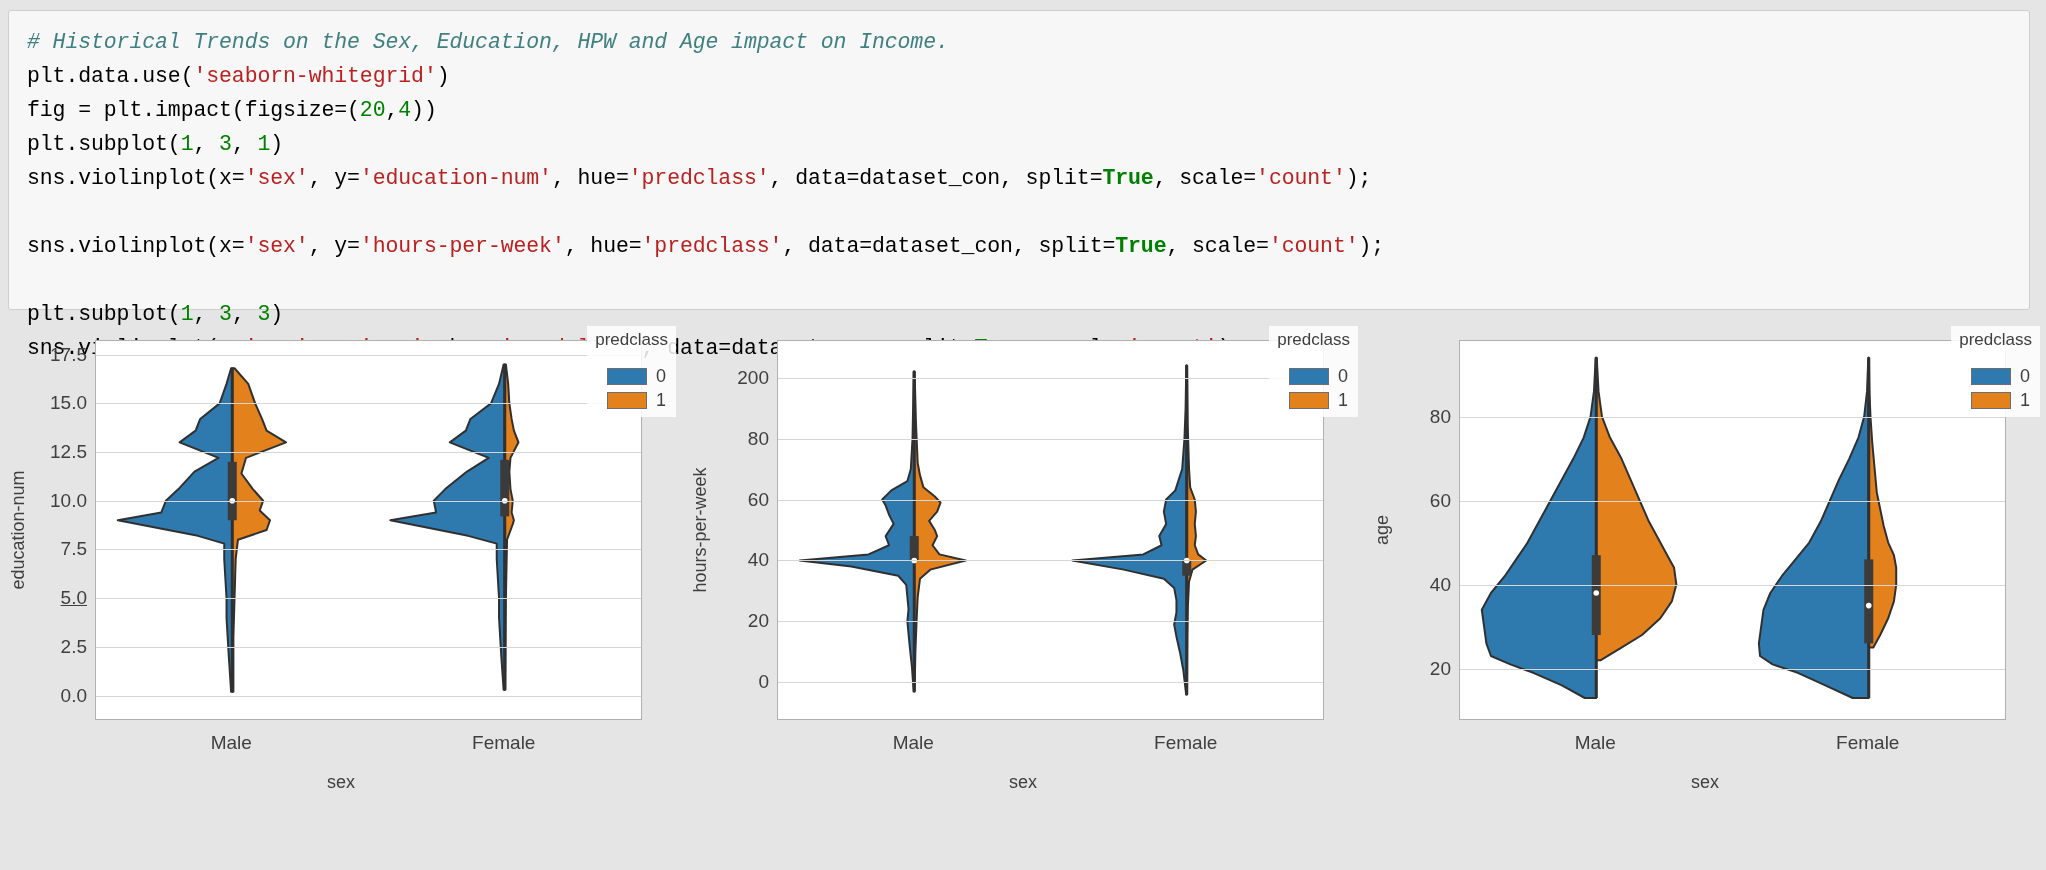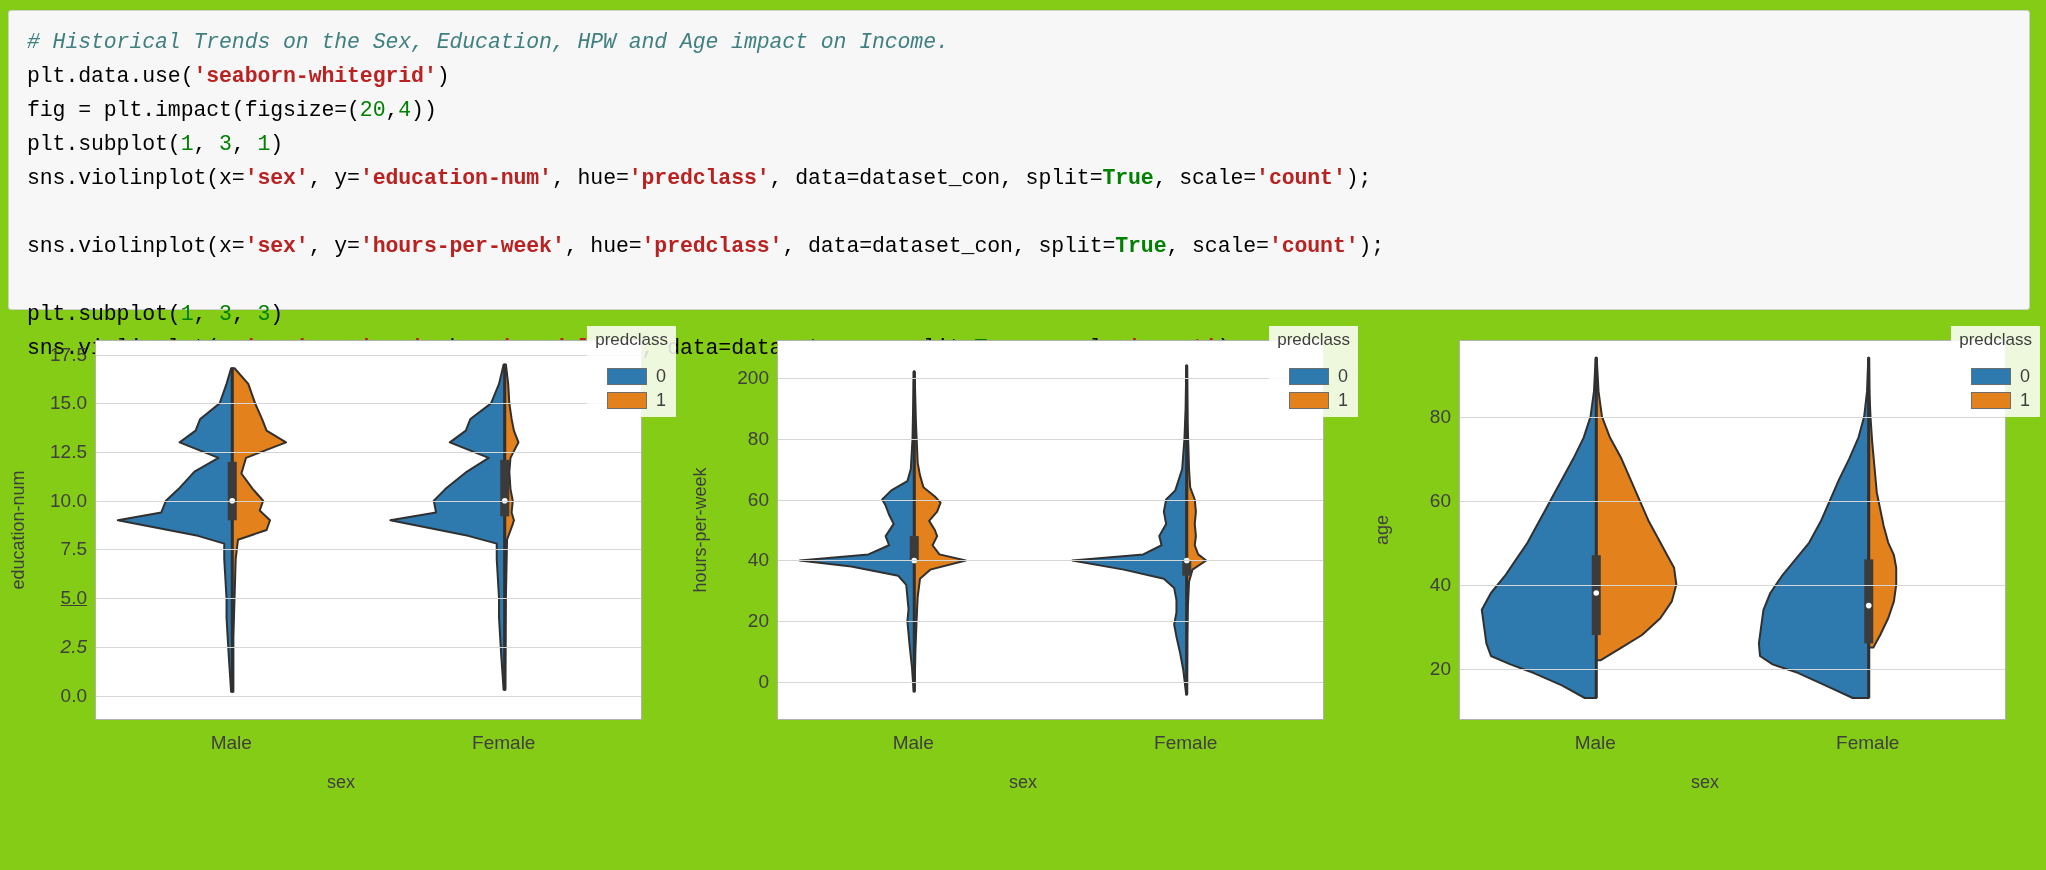--- a/index.html
+++ b/index.html
@@ -5,21 +5,21 @@
   html, body {
     margin: 0;
     padding: 0;
     background: #ffffff;
     font-family: "Liberation Sans", sans-serif;
   }
   #page {
     position: relative;
     width: 2046px;
     height: 870px;
-    background: #84cc16;
+    background: #e5e5e5;
     overflow: hidden;
   }
 
   
   .code-cell {
     position: absolute;
     left: 8px;
     top: 10px;
     width: 2022px;
     height: 300px;
@@ -31,21 +31,21 @@
   }
   .code-line {
     font-family: "Liberation Mono", "DejaVu Sans Mono", monospace;
     font-size: 21.5px;
     line-height: 34px;
     white-space: pre;
     color: #000000;
     letter-spacing: -0.1px;
   }
   .cmt   { color: #408080; font-style: italic; }
-  .str   { color: #ba2121; font-weight: bold; }
+  .str   { color: #ba2121; }
   .kw    { color: #008000; font-weight: bold; }
   .num   { color: #008000; }
   .blank { height: 34px; }
 
   
   .figure {
     position: absolute;
     left: 0;
     top: 320px;
     width: 2046px;
@@ -186,21 +186,21 @@
             <circle cx="136.25" cy="159.77319587628864" r="2.8" fill="#ffffff"></circle>
             <path d="M 408.75 348.77319587628864 L 407.61 348.77 L 405.32 315.65 L 404.17 296.16 L 403.03 276.68 L 403.03 257.20 L 401.88 237.71 L 400.74 218.23 L 400.74 202.64 L 372.13 194.85 L 294.30 179.26 L 340.08 171.46 L 337.79 159.77 L 349.24 148.08 L 370.98 130.55 L 392.73 116.91 L 353.81 101.32 L 369.84 89.63 L 374.42 77.94 L 395.02 62.35 L 403.03 42.87 L 407.61 23.38 L 408.75 23.38144329896909 Z" fill="#2e7aaf" stroke="#303030" stroke-width="2" stroke-linejoin="round"></path>
             <path d="M 408.75 348.77319587628864 L 409.32 348.77 L 409.89 257.20 L 411.04 198.74 L 416.76 183.15 L 417.91 179.26 L 415.62 171.46 L 416.76 159.77 L 414.47 148.08 L 413.33 130.55 L 414.47 116.91 L 422.48 101.32 L 417.91 89.63 L 415.62 77.94 L 413.33 62.35 L 412.18 42.87 L 409.89 23.38 L 408.75 23.38144329896909 Z" fill="#e3811c" stroke="#303030" stroke-width="2" stroke-linejoin="round"></path>
             <line x1="408.75" y1="348.77319587628864" x2="408.75" y2="23.38144329896909" stroke="#303030" stroke-width="3"></line>
             <rect x="404.25" y="118.85567010309279" width="9" height="56.50515463917526" fill="#3b3b3b" stroke="none"></rect>
             <circle cx="408.75" cy="159.77319587628864" r="2.8" fill="#ffffff"></circle>
           </svg>
       <div class="gridline" style="top: 354.619px;"></div>
           <div class="ytick-label" style="top: 354.619px;">0.0</div>
           <div class="gridline" style="top: 305.907px;"></div>
-          <div class="ytick-label" style="top: 305.907px; font-style: italic;">2.5</div>
+          <div class="ytick-label" style="top: 305.907px;">2.5</div>
           <div class="gridline" style="top: 257.196px;"></div>
           <div class="ytick-label" style="top: 257.196px; text-decoration: underline;">5.0</div>
           <div class="gridline" style="top: 208.485px;"></div>
           <div class="ytick-label" style="top: 208.485px;">7.5</div>
           <div class="gridline" style="top: 159.773px;"></div>
           <div class="ytick-label" style="top: 159.773px;">10.0</div>
           <div class="gridline" style="top: 111.062px;"></div>
           <div class="ytick-label" style="top: 111.062px;">12.5</div>
           <div class="gridline" style="top: 62.3505px;"></div>
           <div class="ytick-label" style="top: 62.3505px;">15.0</div>

